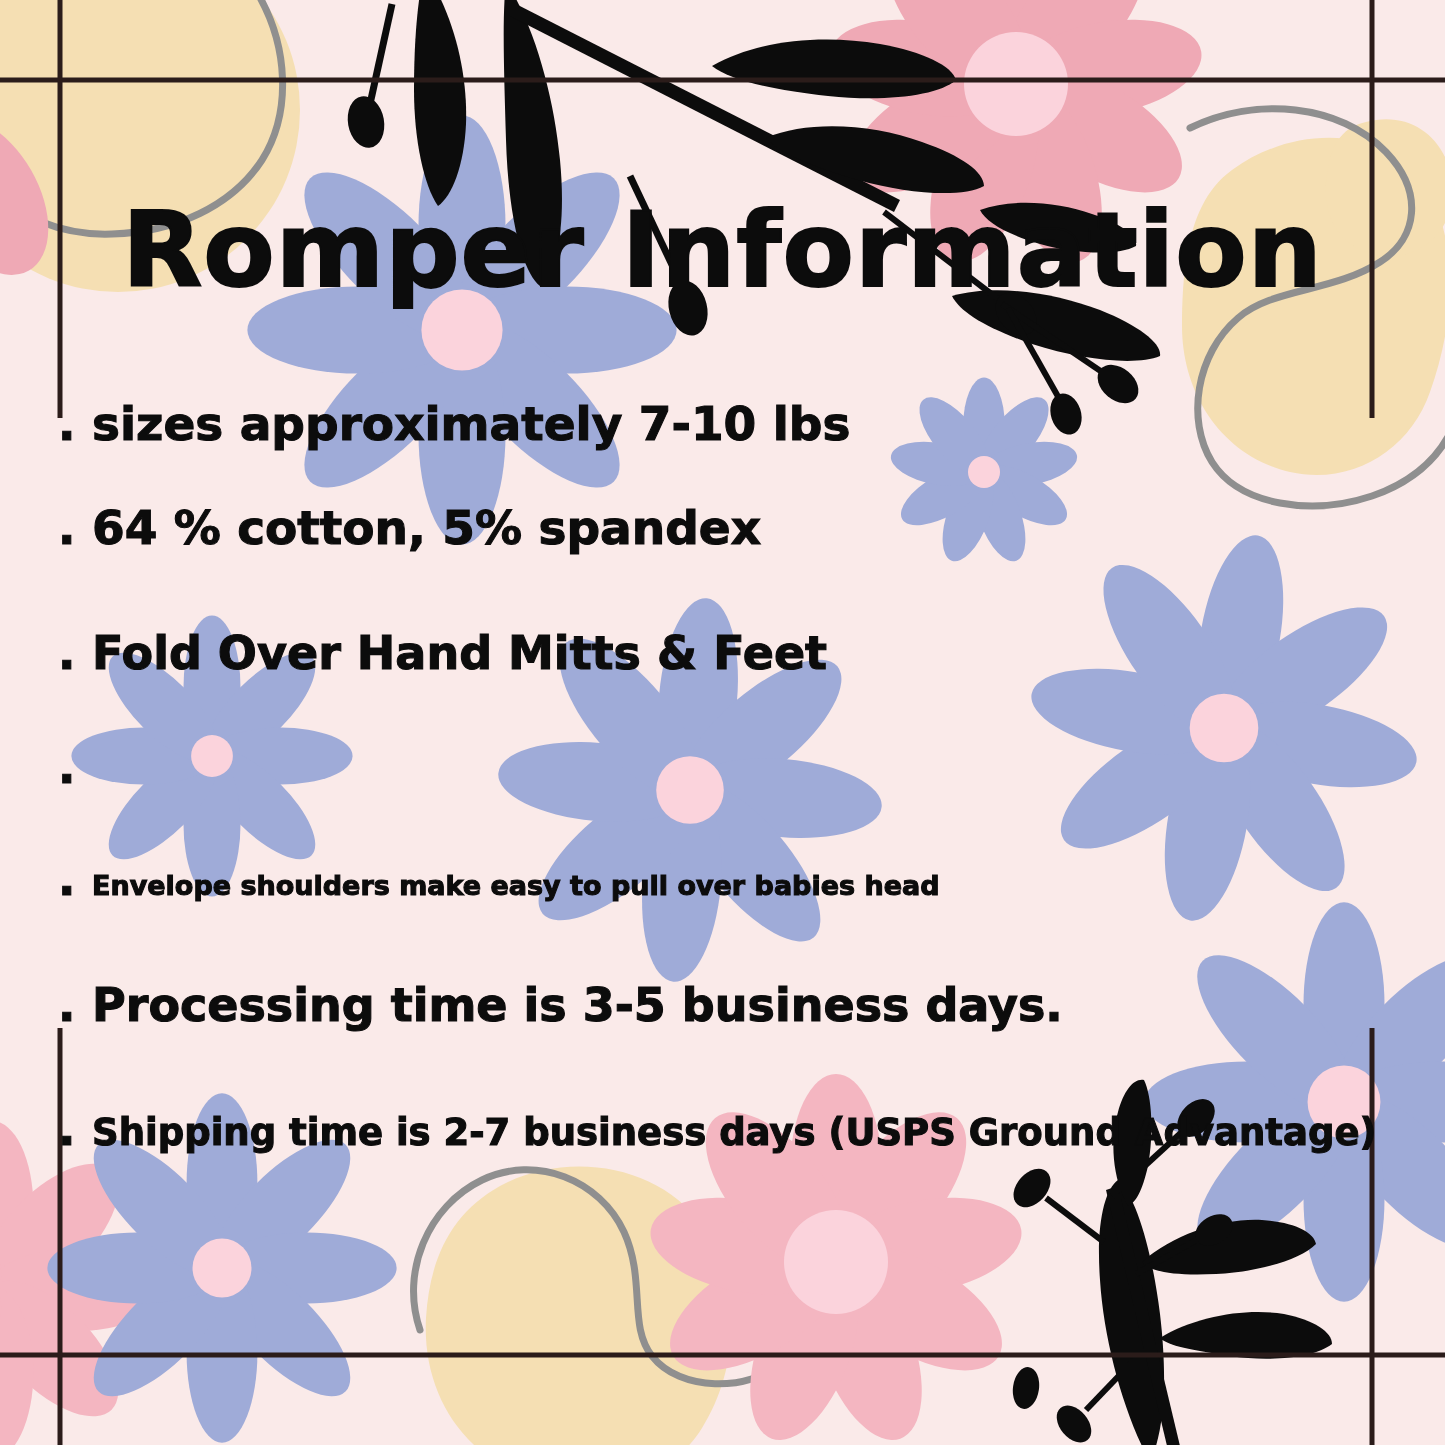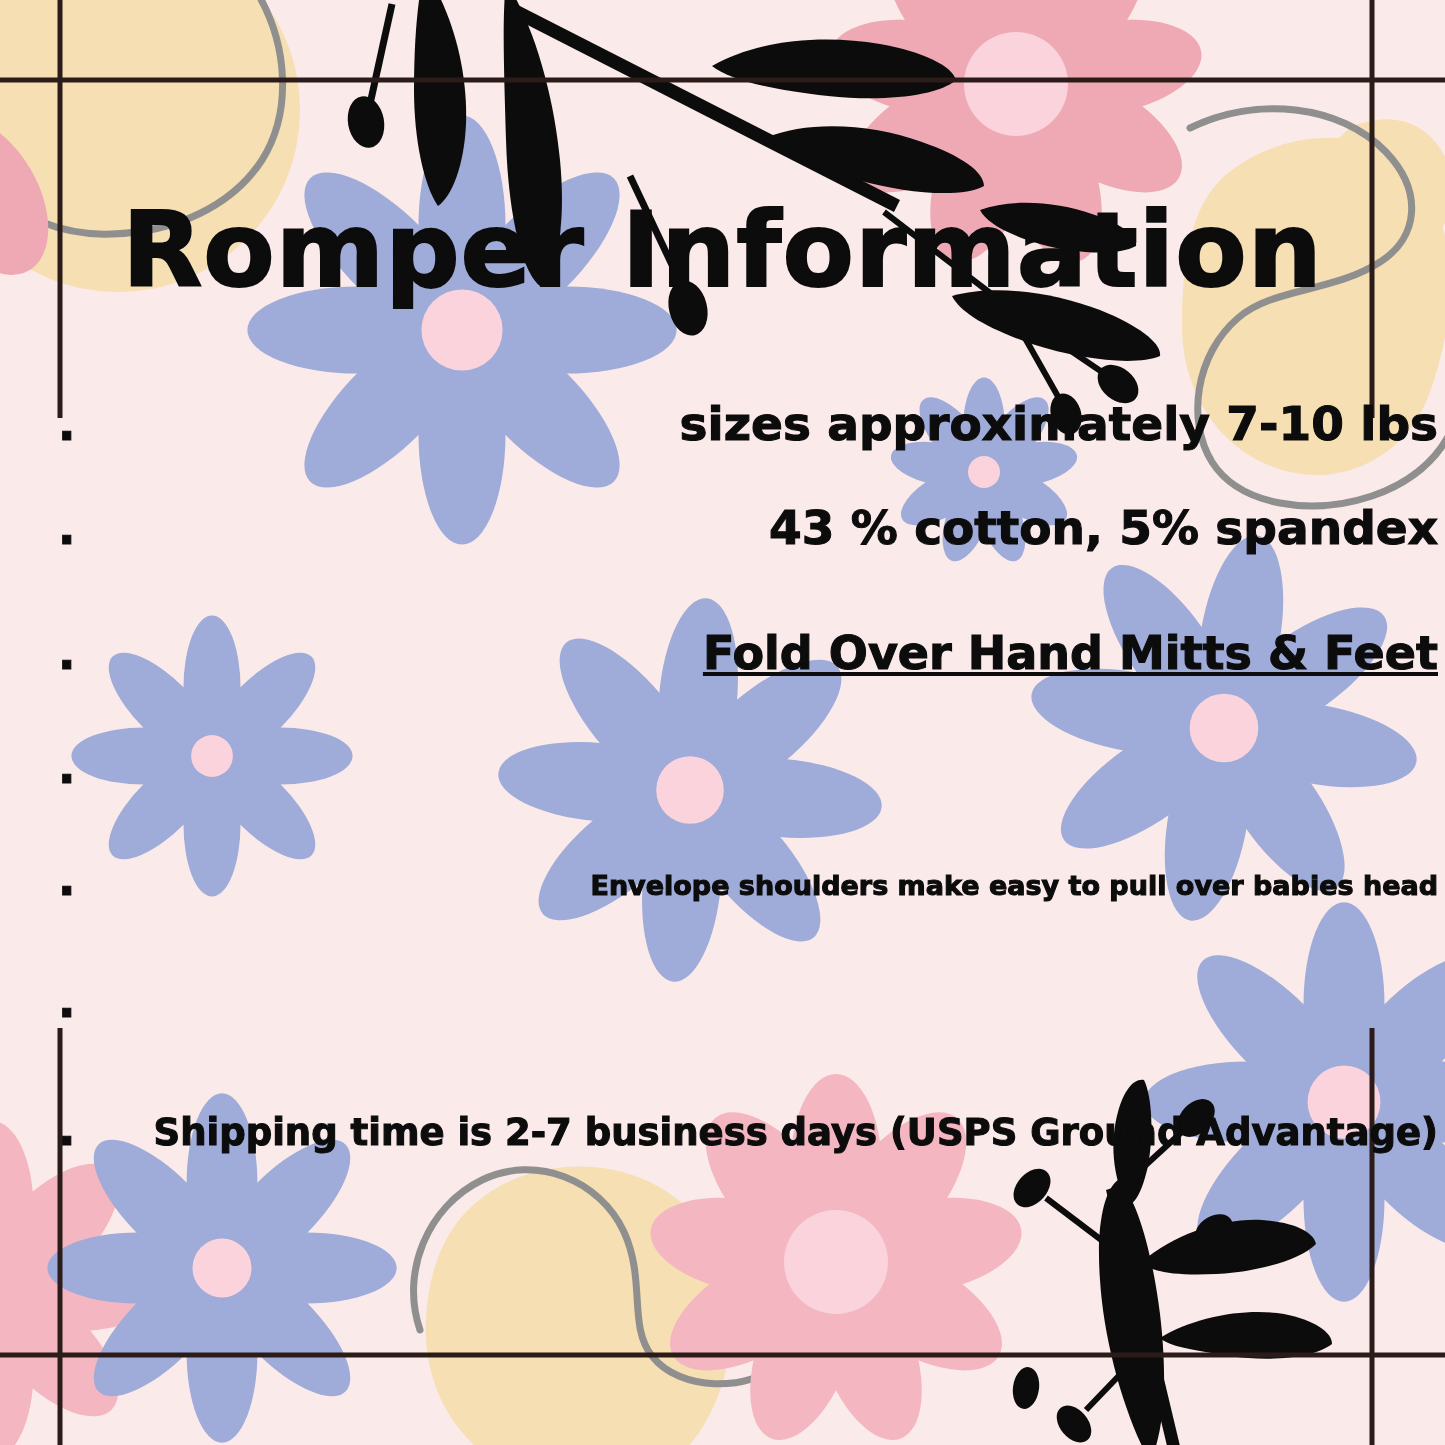--- a/index.html
+++ b/index.html
@@ -73,34 +73,33 @@
   .bullet-dot {
     flex: 0 0 auto;
     width: 34px;
     font-size: 46px;
     line-height: 1;
   }
 
   .bullet-text {
     flex: 1 1 auto;
     white-space: nowrap;
-    text-align: right;
   }
 
   
   .r0 { height: 104px; }
   .r1 { height: 126px; }
   .r2 { height: 118px; }
   .r3 { height: 112px; }
   .r4 { height: 122px; }
   .r5 { height: 128px; }
   .r6 { height: 100px; }
 
   .s46 .bullet-text { font-size: 47px; }
-  .s45 .bullet-text { font-size: 46px; text-decoration: underline; }
+  .s45 .bullet-text { font-size: 46px; }
   .s44 .bullet-text { font-size: 45px; }
   .s38 .bullet-text { font-size: 27px; }
   .s36 .bullet-text { font-size: 37px; }
 </style>
 </head>
 <body>
 
 <div id="poster">
 
   <svg id="bg-art" viewBox="0 0 1445 1445" xmlns="http://www.w3.org/2000/svg">
@@ -532,39 +531,40 @@
 
     <ul class="bullet-list">
 
       <li class="bullet-row r0 s46">
         <span class="bullet-dot">.</span>
         <span class="bullet-text">sizes approximately 7-10 lbs</span>
       </li>
 
       <li class="bullet-row r1 s46">
         <span class="bullet-dot">.</span>
-        <span class="bullet-text">43 % cotton, 5% spandex</span>
+        <span class="bullet-text">64 % cotton, 5% spandex</span>
       </li>
 
       <li class="bullet-row r2 s45">
         <span class="bullet-dot">.</span>
         <span class="bullet-text">Fold Over Hand Mitts  &amp;  Feet</span>
       </li>
 
       <li class="bullet-row r3 s44">
         <span class="bullet-dot">.</span>
       </li>
 
       <li class="bullet-row r4 s38">
         <span class="bullet-dot">.</span>
         <span class="bullet-text">Envelope shoulders make easy to pull over babies head</span>
       </li>
 
       <li class="bullet-row r5 s45">
         <span class="bullet-dot">.</span>
+        <span class="bullet-text">Processing time is 3-5 business days.</span>
       </li>
 
       <li class="bullet-row r6 s36">
         <span class="bullet-dot">.</span>
         <span class="bullet-text">Shipping time is 2-7 business days (USPS Ground Advantage)</span>
       </li>
 
     </ul>
   </div>
 </div>

